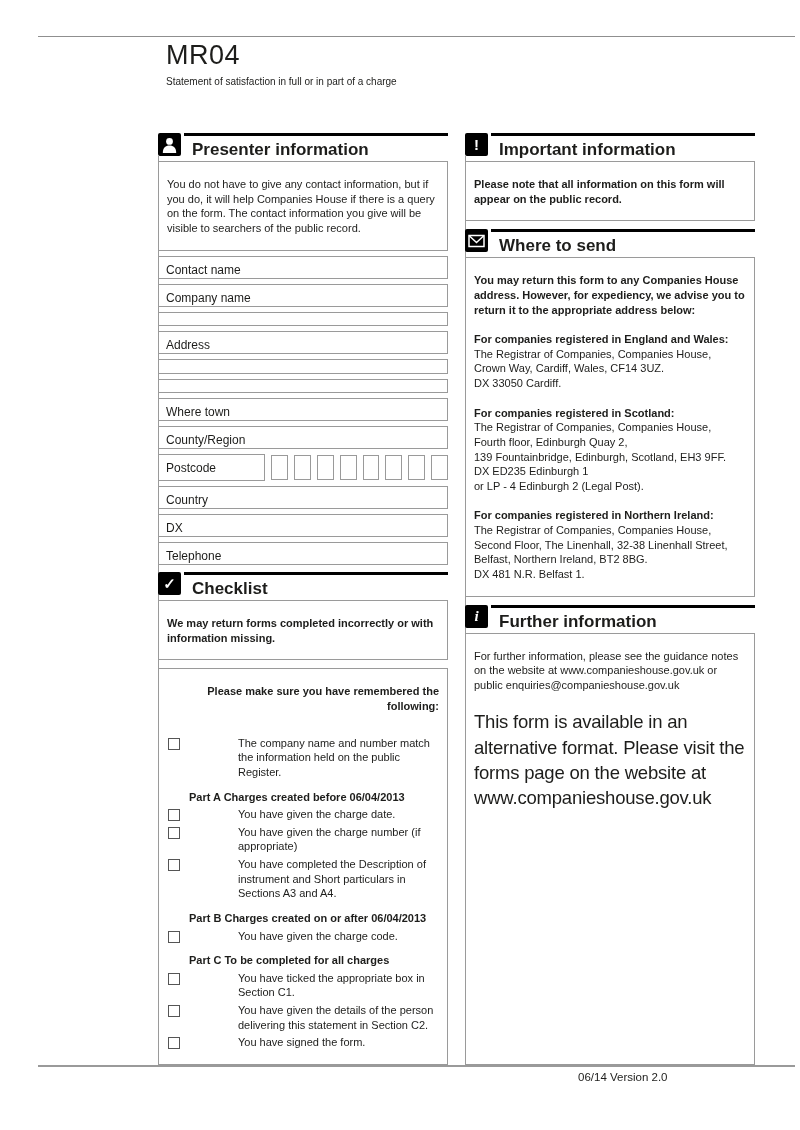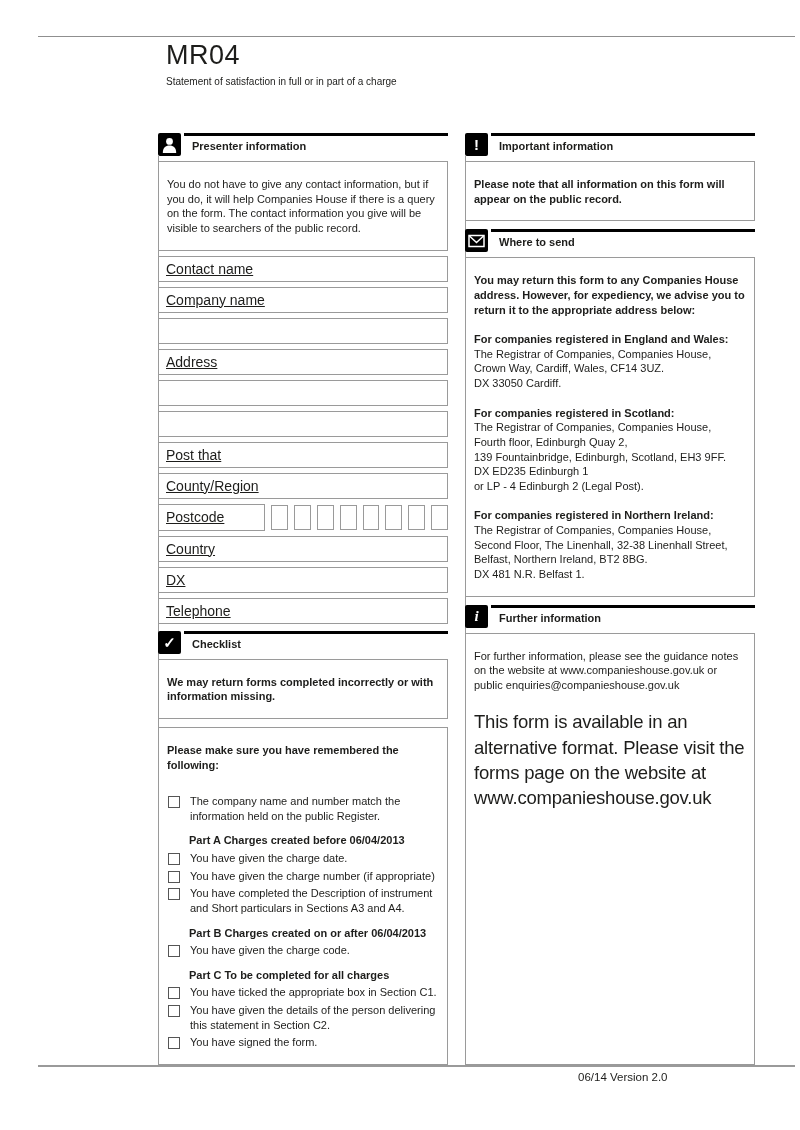--- a/index.html
+++ b/index.html
@@ -19,38 +19,38 @@
   .col-right{left:465px;height:932px;}
   .col::before{content:"";position:absolute;left:0;top:23px;bottom:0;width:1px;background:#9a9a9a;}
 
   .sec-header{display:flex;align-items:flex-start;height:23px;margin-bottom:5px;position:relative;}
   .sec-icon{width:23px;height:23px;flex:0 0 23px;background:#000;border-radius:2px;color:#fff;
             display:flex;align-items:center;justify-content:center;position:relative;z-index:2;}
   .sec-icon .glyph{font-size:15px;font-weight:bold;line-height:1;}
   .glyph-serif{font-family:"Liberation Serif", serif;font-style:italic;font-size:16px;}
   .glyph-check{font-size:18px;}
   .sec-bar{flex:1;border-top:3px solid #000;margin-left:3px;padding:4px 0 0 8px;
-           font-weight:bold;font-size:11px;}
+           font-weight:bold;font-size:17px;}
   .box{border:1px solid #9a9a9a;background:#fff;padding:15px 8px;font-size:11px;line-height:1.33;
        position:relative;z-index:1;box-sizing:border-box;}
   .pad-b{padding-bottom:14px;}
   .bold{font-weight:bold;}
 
   .field{border:1px solid #9a9a9a;background:#fff;height:22px;margin-top:5px;padding:3px 0 0 7px;
          box-sizing:content-box;position:relative;z-index:1;}
-  .field-label{font-size:14px;color:#1d1d1b;text-decoration:underline;}
+  .field-label{font-size:12px;color:#1d1d1b;}
   .pc-row{display:flex;margin-top:5px;position:relative;z-index:1;align-items:center;}
   .pc-label{flex:0 0 98px;margin-top:0;}
   .pc-cell{flex:1;border:1px solid #9a9a9a;margin-left:6px;height:25px;box-sizing:border-box;}
 
   .mt7{margin-top:7px;}
   .mt8{margin-top:8px;}
 
-  .cl-intro{font-weight:bold;margin-bottom:22px;}
-  .cl-item{display:flex;margin-top:3px;}
+  .cl-intro{font-weight:bold;margin-bottom:22px;text-align:right;}
+  .cl-item{display:flex;margin-top:3px;gap:48px;}
   .cl-check{width:10px;height:10px;flex:0 0 10px;border:1px solid #555;margin:2px 10px 0 1px;}
   .cl-text{flex:1;}
   .cl-part{font-weight:bold;margin:10px 0 2px 22px;}
 
   .addr-block{margin-top:15px;}
   .addr-heading{font-weight:bold;}
 
   .grow{flex:1;}
   .spacer{flex:1;border-right:1px solid #9a9a9a;position:relative;z-index:0;}
   .alt-text{font-size:18.5px;line-height:1.36;margin-top:17px;letter-spacing:-0.2px;}
@@ -80,21 +80,21 @@
   </div>
 
   <div class="box pad-b">You do not have to give any contact information, but if you do, it will help Companies House if there is a query on the form. The contact information you give will be visible to searchers of the public record.</div>
 
   <div class="field"><span class="field-label">Contact name</span></div>
   <div class="field"><span class="field-label">Company name</span></div>
   <div class="field"><span class="field-label"></span></div>
   <div class="field"><span class="field-label">Address</span></div>
   <div class="field"><span class="field-label"></span></div>
   <div class="field"><span class="field-label"></span></div>
-  <div class="field"><span class="field-label">Post that</span></div>
+  <div class="field"><span class="field-label">Where town</span></div>
   <div class="field"><span class="field-label">County/Region</span></div>
 
   <div class="pc-row">
     <div class="field pc-label"><span class="field-label">Postcode</span></div>
     <div class="pc-cell"></div>
     <div class="pc-cell"></div>
     <div class="pc-cell"></div>
     <div class="pc-cell"></div>
     <div class="pc-cell"></div>
     <div class="pc-cell"></div>

